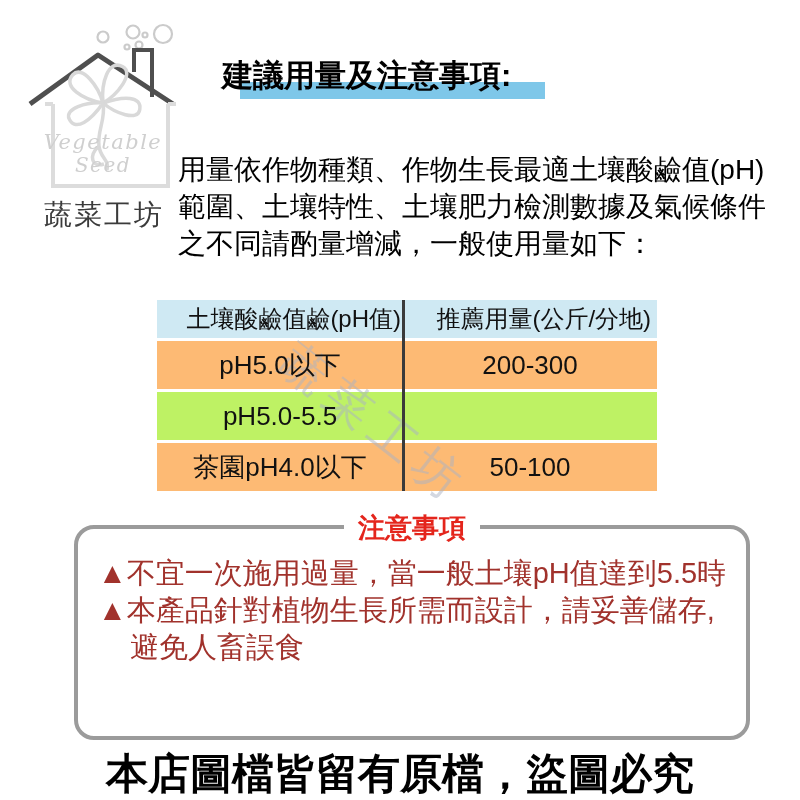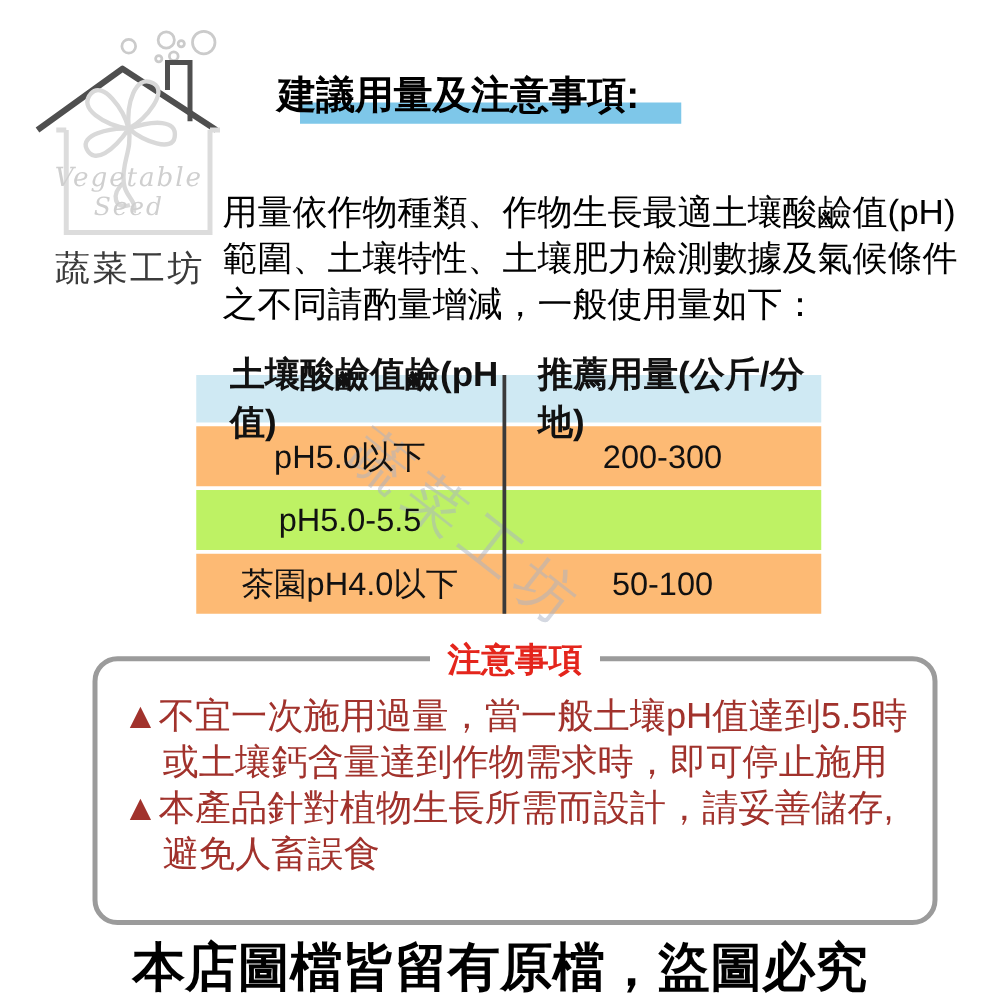--- a/index.html
+++ b/index.html
@@ -22,21 +22,21 @@
   .intro div{white-space:nowrap;}
   
   .table-wrap{position:absolute;left:157px;top:300px;width:500px;height:191px;}
   .t-row{position:relative;width:100%;display:flex;margin-bottom:3px;}
   .t-row.header{height:38px;background:#cfe9f3;}
   .t-row.dark{height:48px;background:#fdba74;}
   .t-row.light{height:48px;background:#bef264;}
   .t-cell{display:flex;align-items:center;justify-content:center;position:relative;z-index:2;}
   .t-cell.left{width:246px;}
   .t-cell.right{width:254px;}
-  .t-row.header .t-cell{font-size:28px;font-weight:700;color:#111;margin-left:27px;}
+  .t-row.header .t-cell{font-size:24px;font-weight:400;color:#111;margin-left:27px;}
   .t-row .t-cell.data{font-size:26px;font-weight:500;color:#111;}
   .t-divider{position:absolute;left:245px;top:0;width:3px;height:191px;background:#3a3a3a;z-index:3;}
   .watermark{position:absolute;left:305px;top:330px;z-index:1;font-size:47px;color:#aab3c4;
     opacity:.5;letter-spacing:9px;transform:rotate(38deg);transform-origin:0 0;white-space:nowrap;}
   
   .notice-box{position:absolute;left:74px;top:525px;width:676px;height:215px;
     border:4px solid #9b9b9b;border-radius:20px;box-sizing:border-box;background:#fff;}
   .notice-title{position:absolute;top:-19px;left:50%;transform:translateX(-50%);
     background:#fff;padding:0 14px;font-size:27px;font-weight:700;color:#e4251c;white-space:nowrap;}
   .notice-body{padding:26px 10px 0 20px;font-size:29px;line-height:37px;color:#a1322c;font-weight:500;}
@@ -116,21 +116,20 @@
       <div class="t-cell right data">50-100</div>
     </div>
     <div class="t-divider"></div>
   </div>
   <div class="watermark">蔬菜工坊</div>
 
   <div class="notice-box">
     <div class="notice-title">注意事項</div>
     <div class="notice-body">
       <div class="notice-line">▲不宜一次施用過量，當一般土壤pH值達到5.5時</div>
-      <div class="notice-line indent">或土壤鈣含量達到作物需求時，即可停止施用</div>
       <div class="notice-line">▲本產品針對植物生長所需而設計，請妥善儲存,</div>
       <div class="notice-line indent">避免人畜誤食</div>
     </div>
   </div>
 
   <div class="footer">本店圖檔皆留有原檔，盜圖必究</div>
 
 </div>
 
 </body></html>

